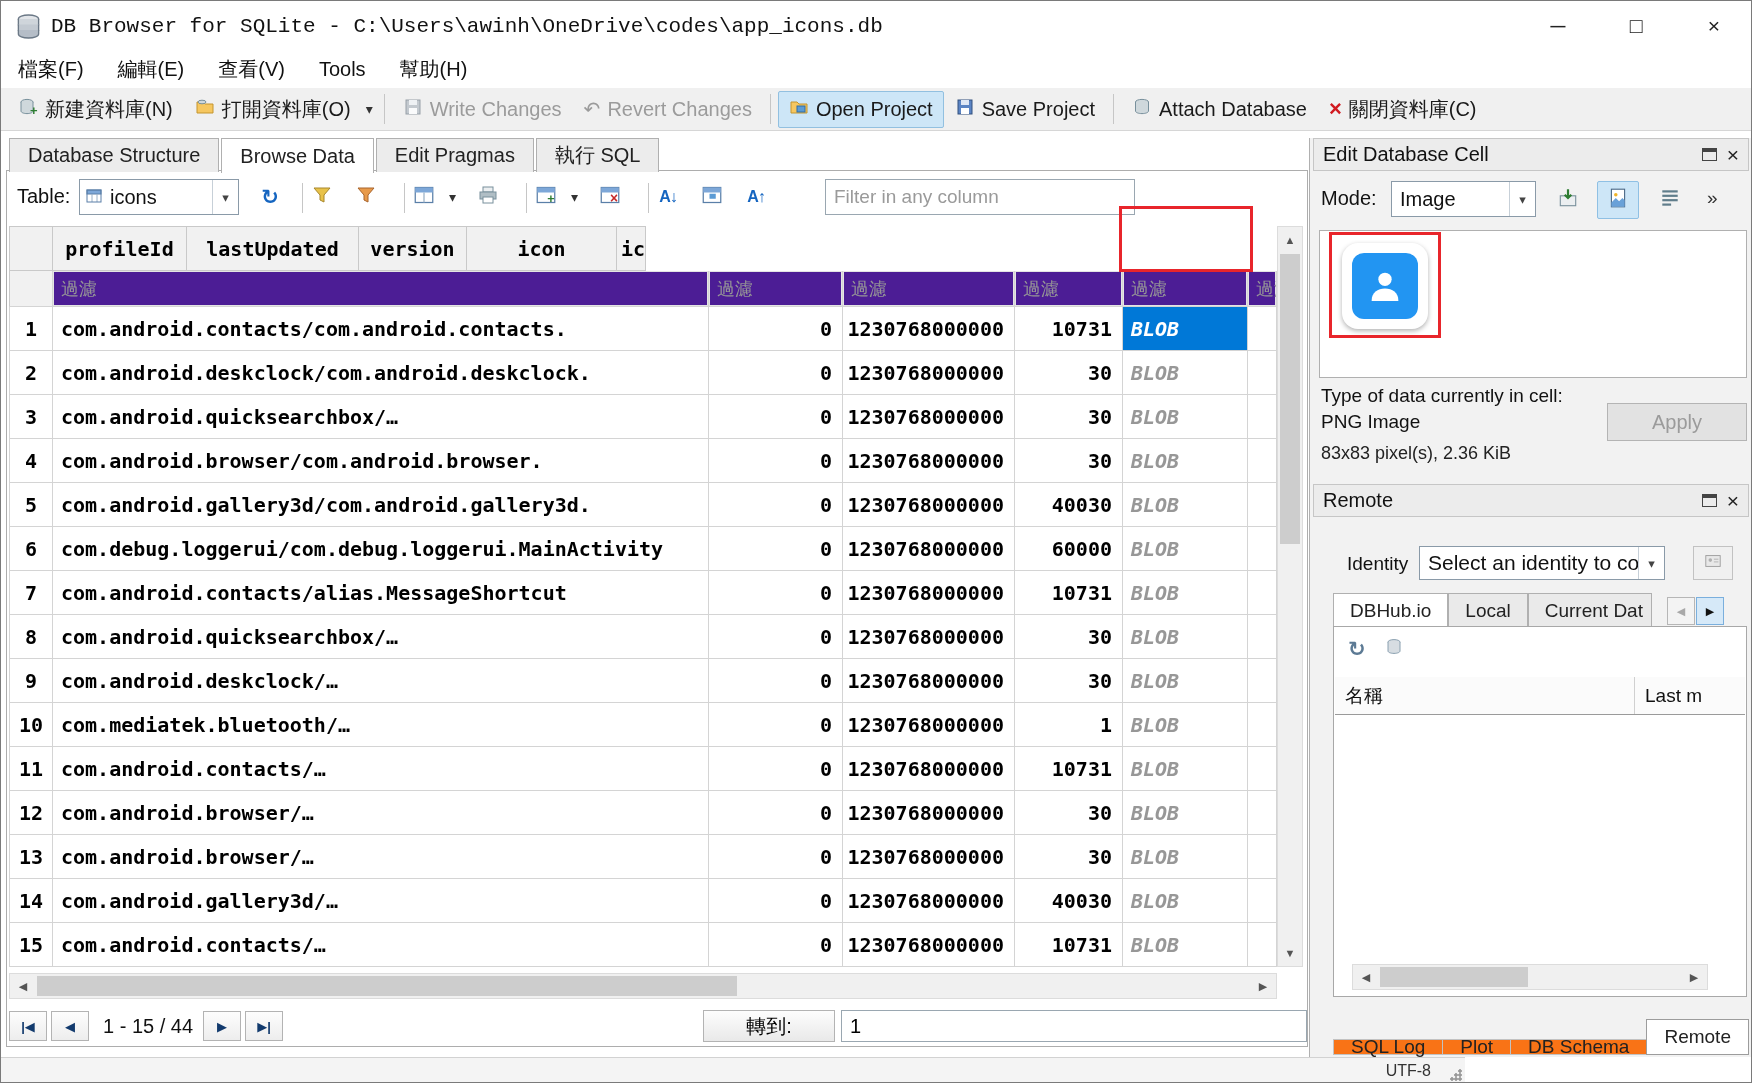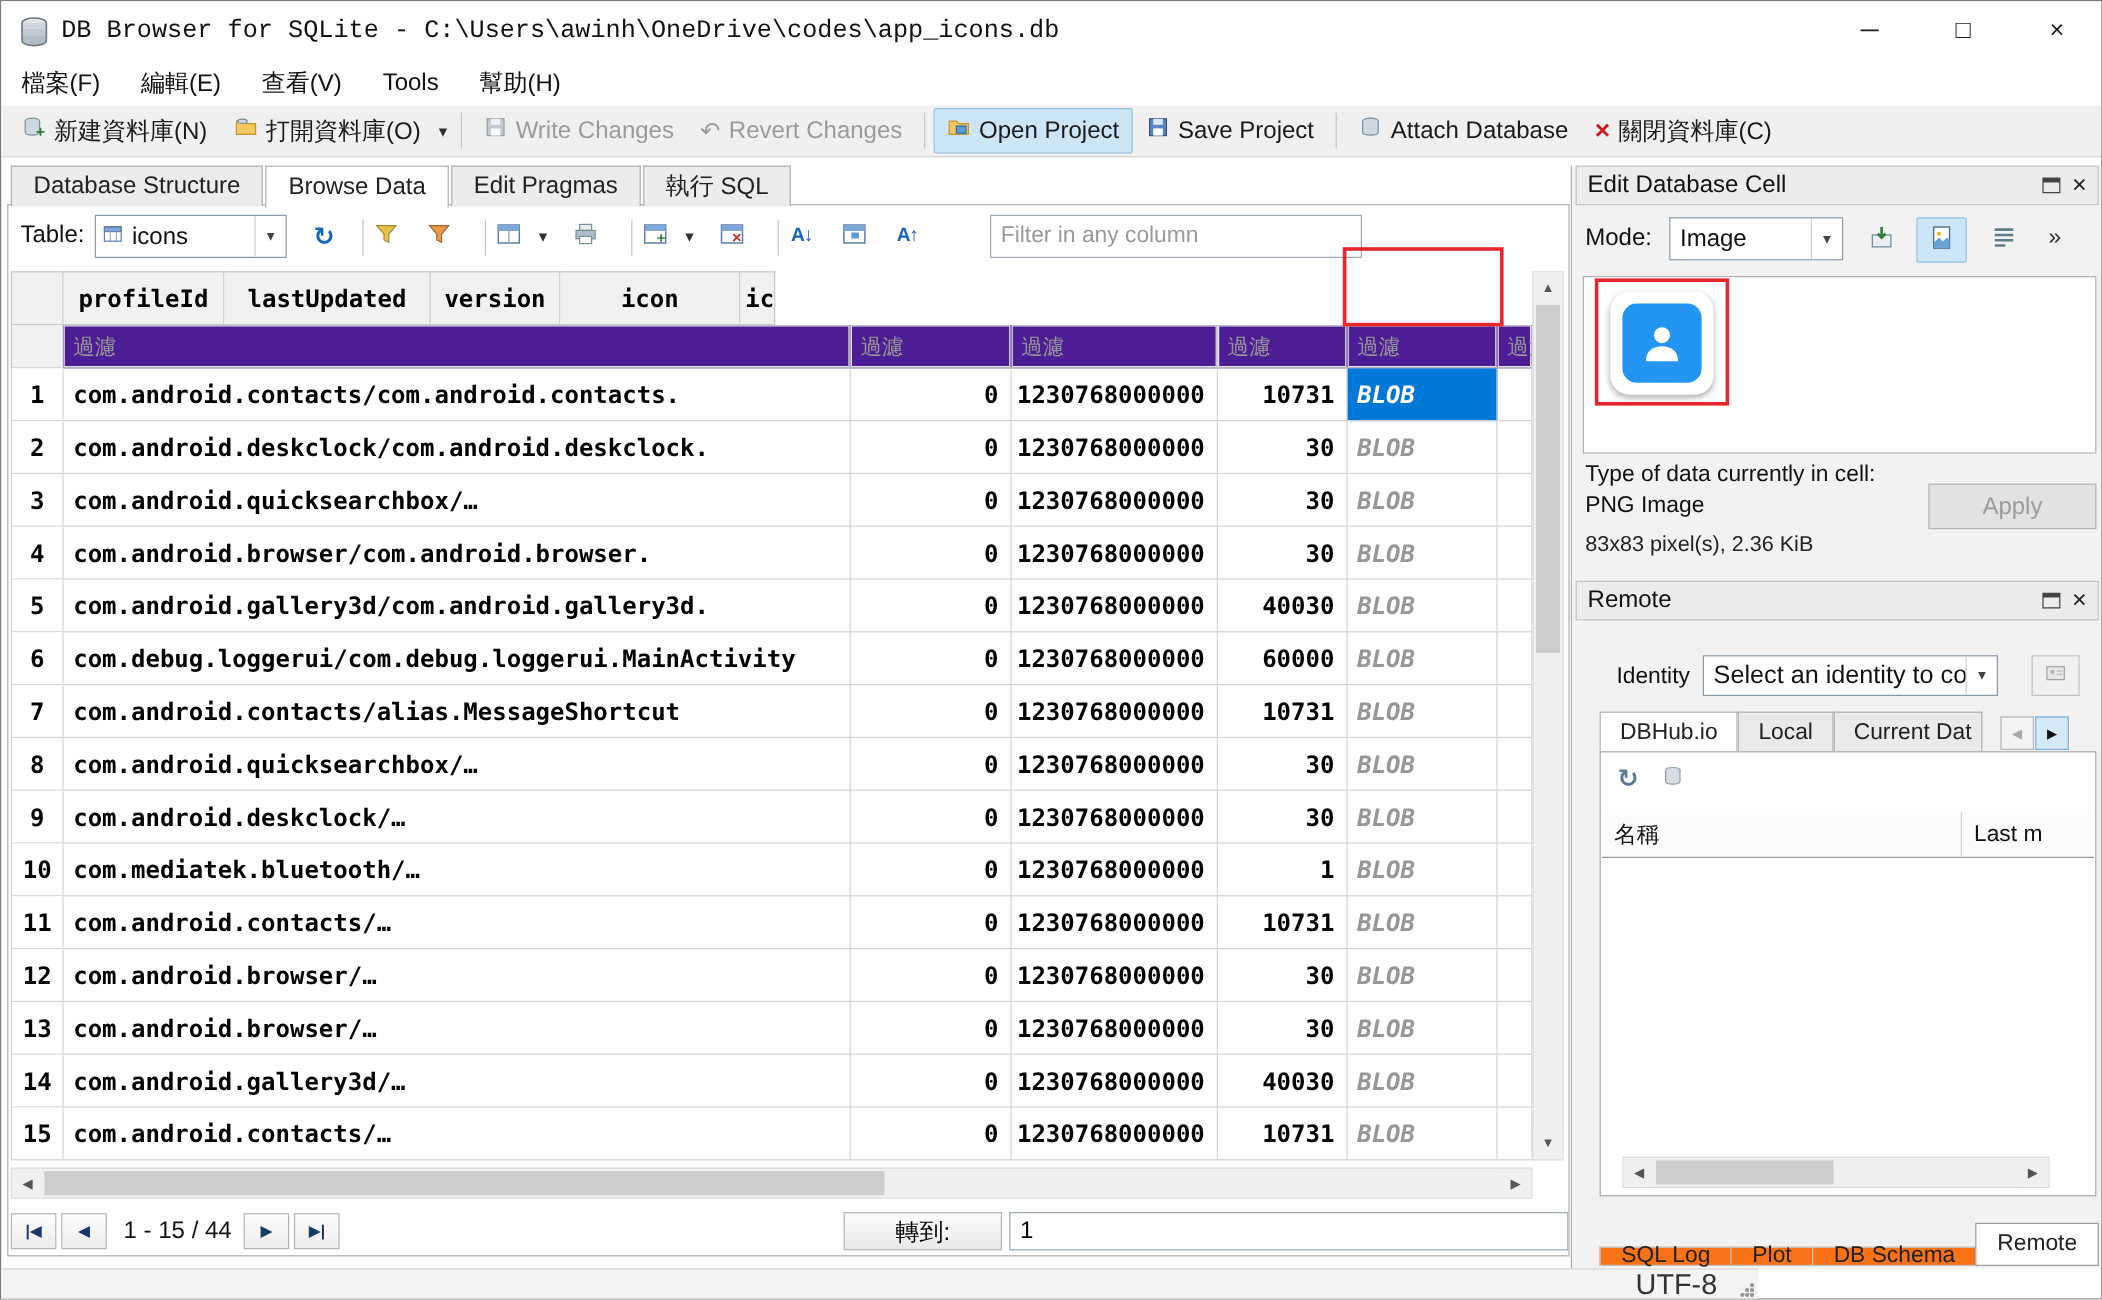--- a/index.html
+++ b/index.html
@@ -99,21 +99,21 @@
   .tab-frame { left:1332px; top:625px; width:414px; height:371px; background:#fff; border:1px solid #a8a8a8; }
   .rtable-head { position:absolute; left:1px; top:50px; right:1px; height:38px; background:#fbfbfb; border-bottom:1px solid #9a9a9a; display:flex; font-size:19px; color:#111; }
   .rth-cell { display:flex; align-items:center; padding-left:10px; border-right:1px solid #d0d0d0; white-space:nowrap; overflow:hidden; }
   .remote-hscroll { position:absolute; left:18px; bottom:6px; width:356px; height:26px; background:#f0f0f0; border:1px solid #dcdcdc; }
   .r-hthumb { position:absolute; left:27px; top:2px; width:148px; height:20px; background:#cdcdcd; }
 
   .dock-tabs { left:1332px; top:1018px; height:36px; display:flex; align-items:flex-end; font-size:19px; }
   .dtab { padding:0 17px; height:16px; display:flex; align-items:center; background:#f97316; border:1px solid #c2c2c2; margin-right:-1px; color:#222; }
   .dtab.active { background:#fff; height:36px; border-color:#9c9c9c; }
 
-  .statusbar { left:0; top:1056px; width:1464px; height:27px; background:#f4f4f4; border-top:1px solid #d2d2d2; display:flex; align-items:center; justify-content:flex-end; font-size:24px; color:#333; padding-right:34px; }
+  .statusbar { left:0; top:1056px; width:1464px; height:27px; background:#f4f4f4; border-top:1px solid #d2d2d2; display:flex; align-items:center; justify-content:flex-end; font-size:16px; color:#333; padding-right:34px; }
   .grip { position:absolute; right:3px; bottom:3px; width:12px; height:12px;
           background:radial-gradient(circle at 2px 10px,#9a9a9a 1.5px,transparent 2px),
                      radial-gradient(circle at 6px 6px,#9a9a9a 1.5px,transparent 2px),
                      radial-gradient(circle at 10px 2px,#9a9a9a 1.5px,transparent 2px),
                      radial-gradient(circle at 6px 10px,#9a9a9a 1.5px,transparent 2px),
                      radial-gradient(circle at 10px 6px,#9a9a9a 1.5px,transparent 2px),
                      radial-gradient(circle at 10px 10px,#9a9a9a 1.5px,transparent 2px); }
 
   .annotation { position:absolute; border:3px solid #e8252b; pointer-events:none; z-index:50; }
 </style>

